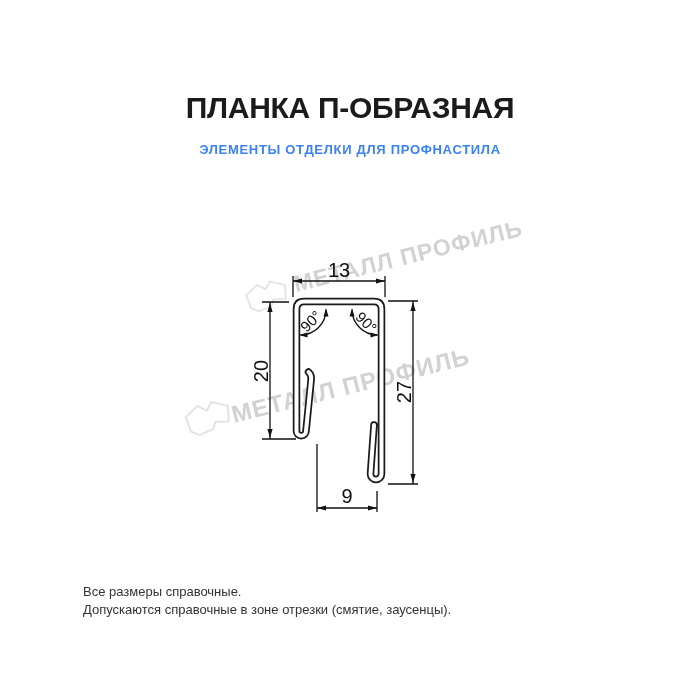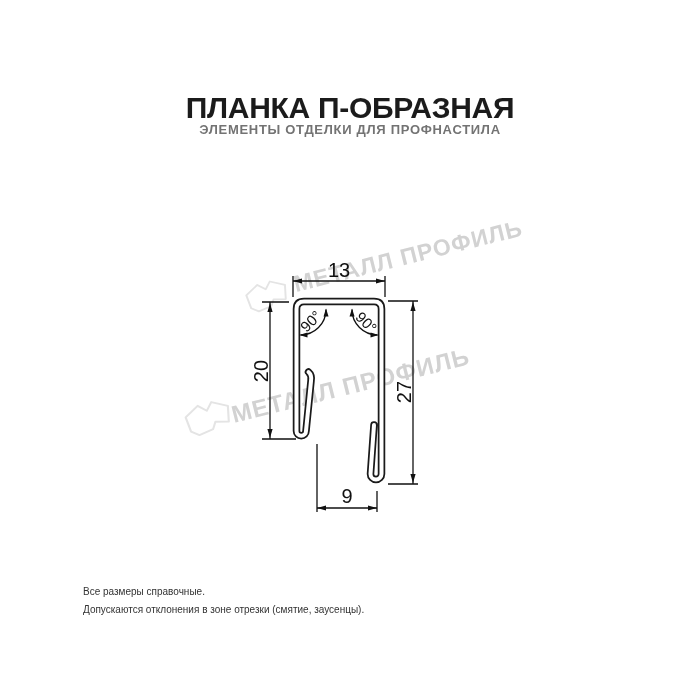--- a/index.html
+++ b/index.html
@@ -6,26 +6,26 @@
   .page{
     position:relative;width:556px;height:700px;background:#ffffff;
     font-family:"Liberation Sans",sans-serif;overflow:hidden;
   }
   .header{position:absolute;top:94px;left:0;width:700px;text-align:center;}
   .title{
     font-size:30px;font-weight:bold;color:#1b1b1b;line-height:28px;
     letter-spacing:-0.3px;white-space:nowrap;
   }
   .subtitle{
-    margin-top:0;font-size:13px;font-weight:bold;color:#737373;
+    margin-top:20px;font-size:13px;font-weight:bold;color:#3b82f6;
     letter-spacing:0.7px;white-space:nowrap;
   }
   .drawing-svg{position:absolute;left:0;top:0;}
   .footer{
-    position:absolute;left:83px;top:583px;font-size:10px;line-height:17.5px;
+    position:absolute;left:83px;top:583px;font-size:13px;line-height:17.5px;
     color:#333;white-space:nowrap;
   }
   .dim-text{font-size:20px;fill:#111;}
   .angle-text{font-size:15px;fill:#111;}
   .wm-text{font-size:23px;font-weight:bold;letter-spacing:1px;fill:#d2d2d2;}
   .wm-text-big{font-size:24px;}
   .thin{stroke:#111;stroke-width:1.3;fill:none;}
   .arrow{fill:#111;stroke:none;}
 </style>
 </head>
@@ -95,16 +95,16 @@
     <g>
       <path class="thin" d="M 352,309.5 A 25.5,25.5 0 0 0 377.5,335"></path>
       <polygon class="arrow" points="352,308.5 349.5,316.5 354.5,316.5"></polygon>
       <polygon class="arrow" points="378.5,335 370.5,332.5 370.5,337.5"></polygon>
       <text class="angle-text" transform="translate(362.5,326) rotate(45)" text-anchor="middle">90°</text>
     </g>
   </svg>
 
   <div class="footer">
     <div>Все размеры справочные.</div>
-    <div>Допускаются отклонения в зоне отрезки (смятие, заусенцы).</div>
+    <div>Допускаются справочные в зоне отрезки (смятие, заусенцы).</div>
   </div>
 
 </div>
 
 </body></html>

